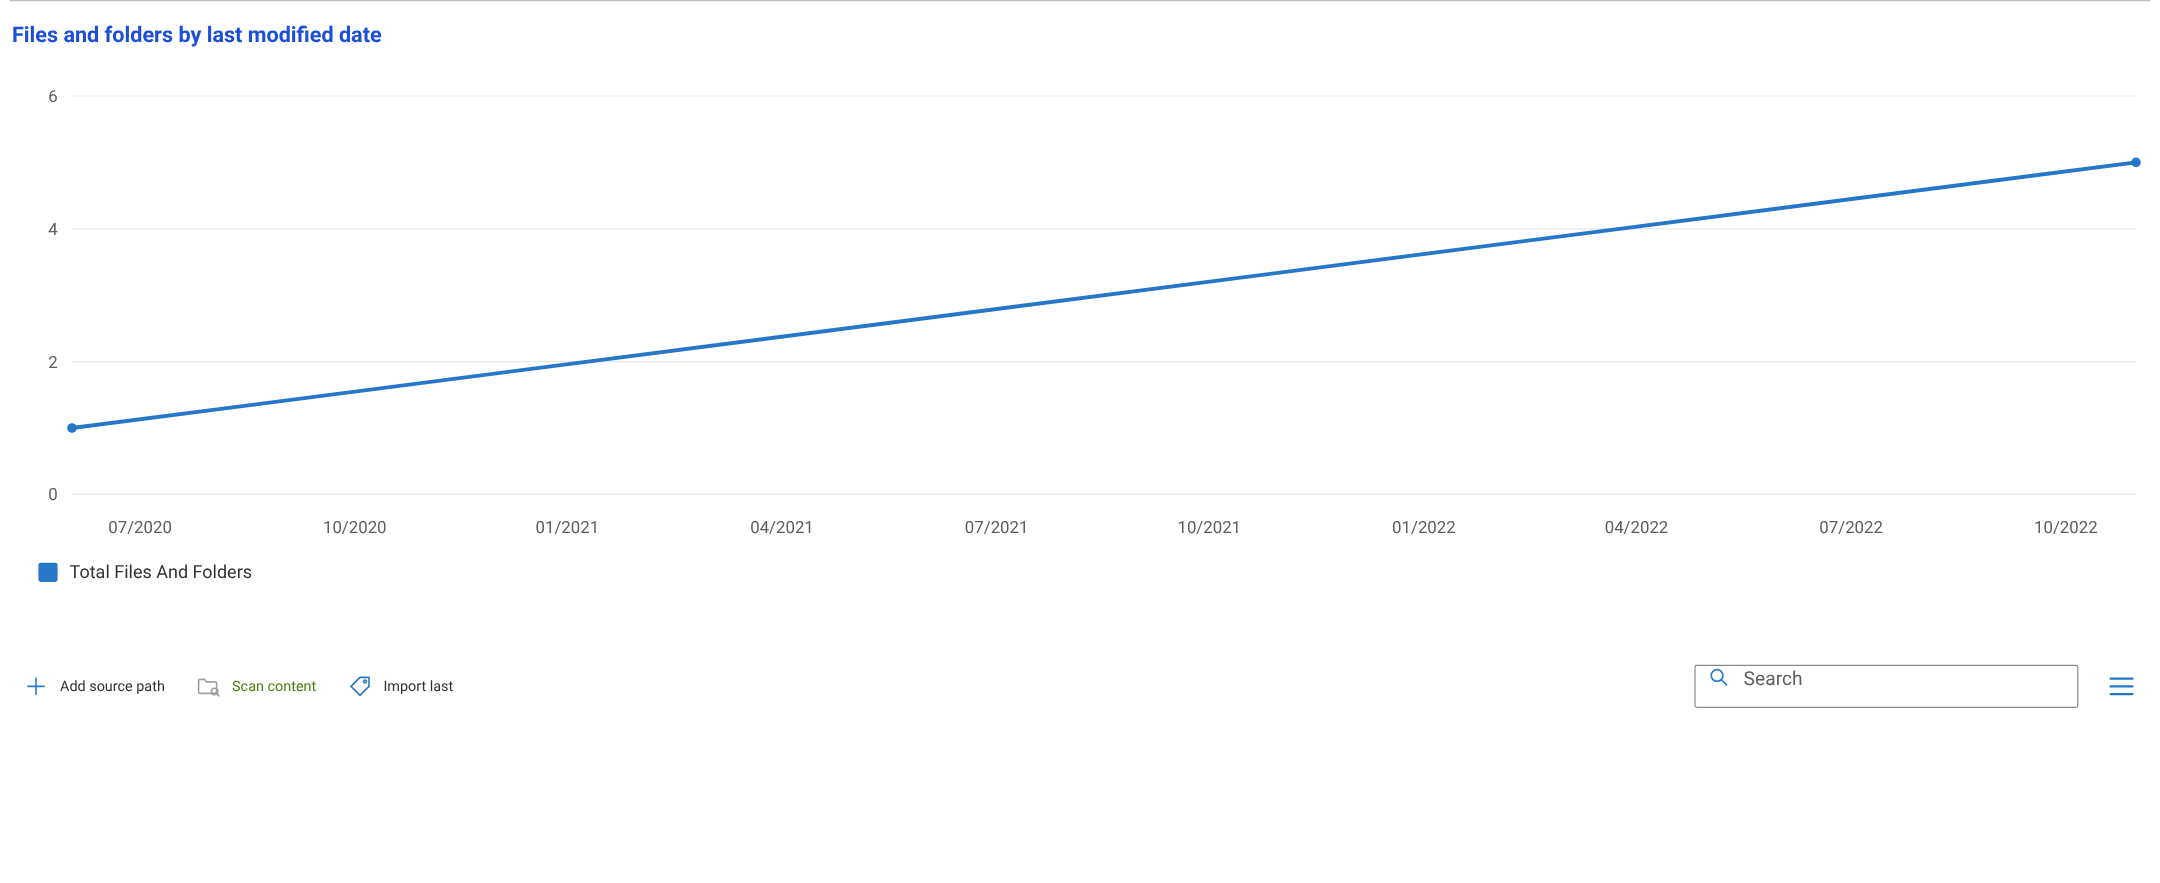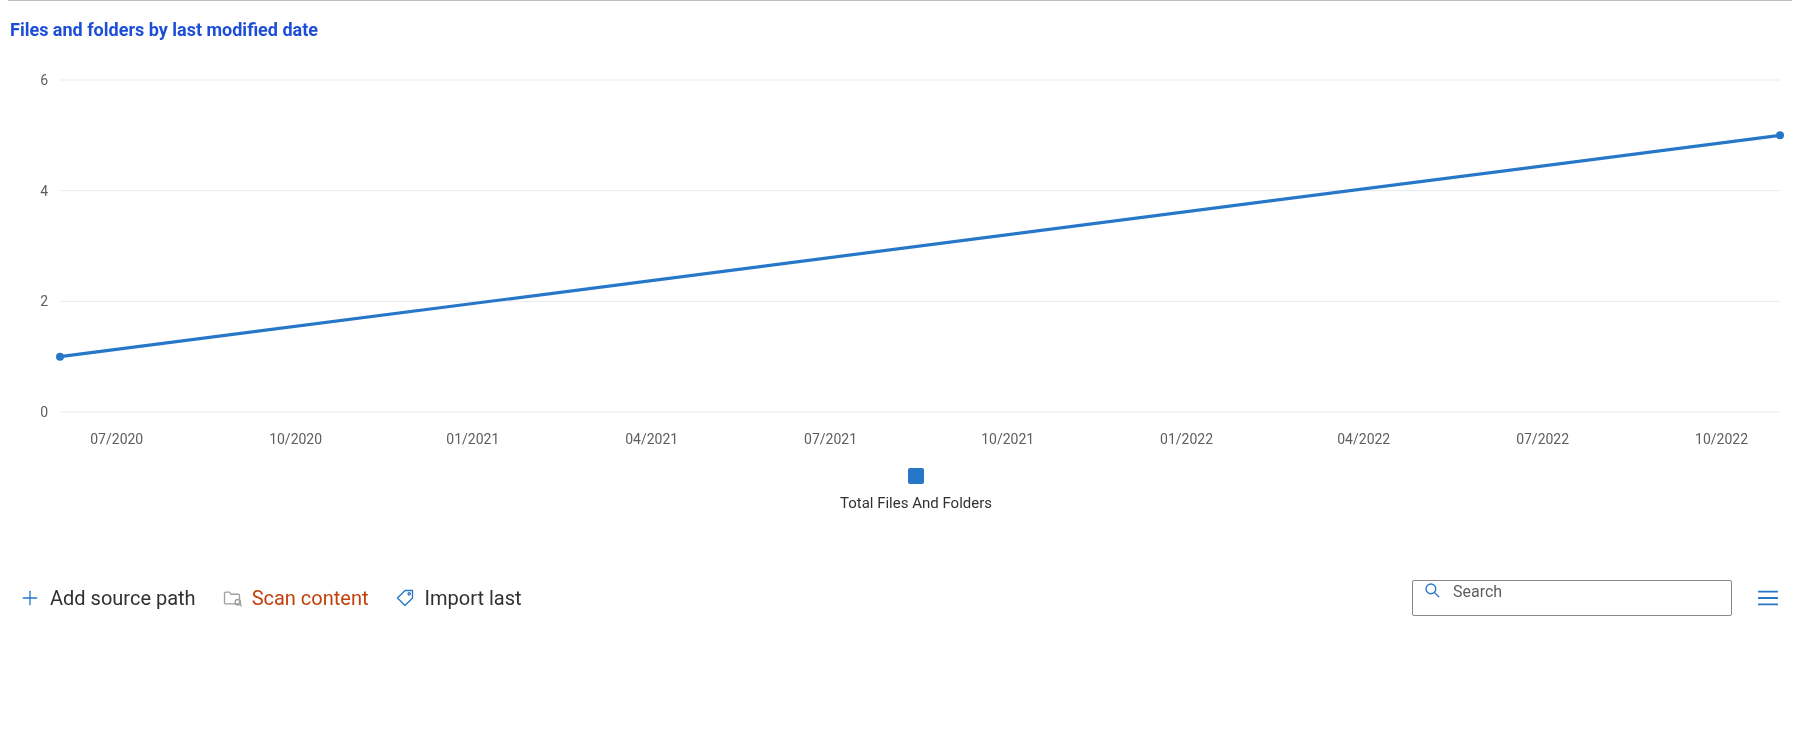--- a/index.html
+++ b/index.html
@@ -27,21 +27,20 @@
   }
   svg { display: block; }
 
   .legend {
     display: flex;
     align-items: center;
     gap: 10px;
     margin: 14px 0 0 32px;
     font-size: 15px;
     color: #323130;
-    flex-direction: column;
   }
   .legend-swatch {
     width: 16px; height: 16px;
     background: #2777c9;
     border-radius: 2px;
   }
 
   .toolbar {
     display: flex;
     align-items: center;
@@ -50,26 +49,26 @@
     margin-top: 58px;
   }
   .tb-btn {
     display: inline-flex;
     align-items: center;
     gap: 10px;
     background: transparent;
     border: none;
     padding: 4px 2px;
     font-family: inherit;
-    font-size: 20px;
+    font-size: 12px;
     color: #323130;
     cursor: pointer;
   }
   .tb-btn[disabled] {
-    color: #c2410c;
+    color: #4d7c0f;
     cursor: default;
   }
   .tb-btn .ic { display:inline-flex; }
   .tb-btn .ic svg { width: 20px; height: 20px; }
   .tb-btn:not([disabled]) .ic svg { stroke: #2777c9; fill: none; }
   .tb-btn[disabled] .ic svg { stroke: #a19f9d; fill: none; }
 
   .spacer { flex: 1 1 auto; }
 
   .search-box {

